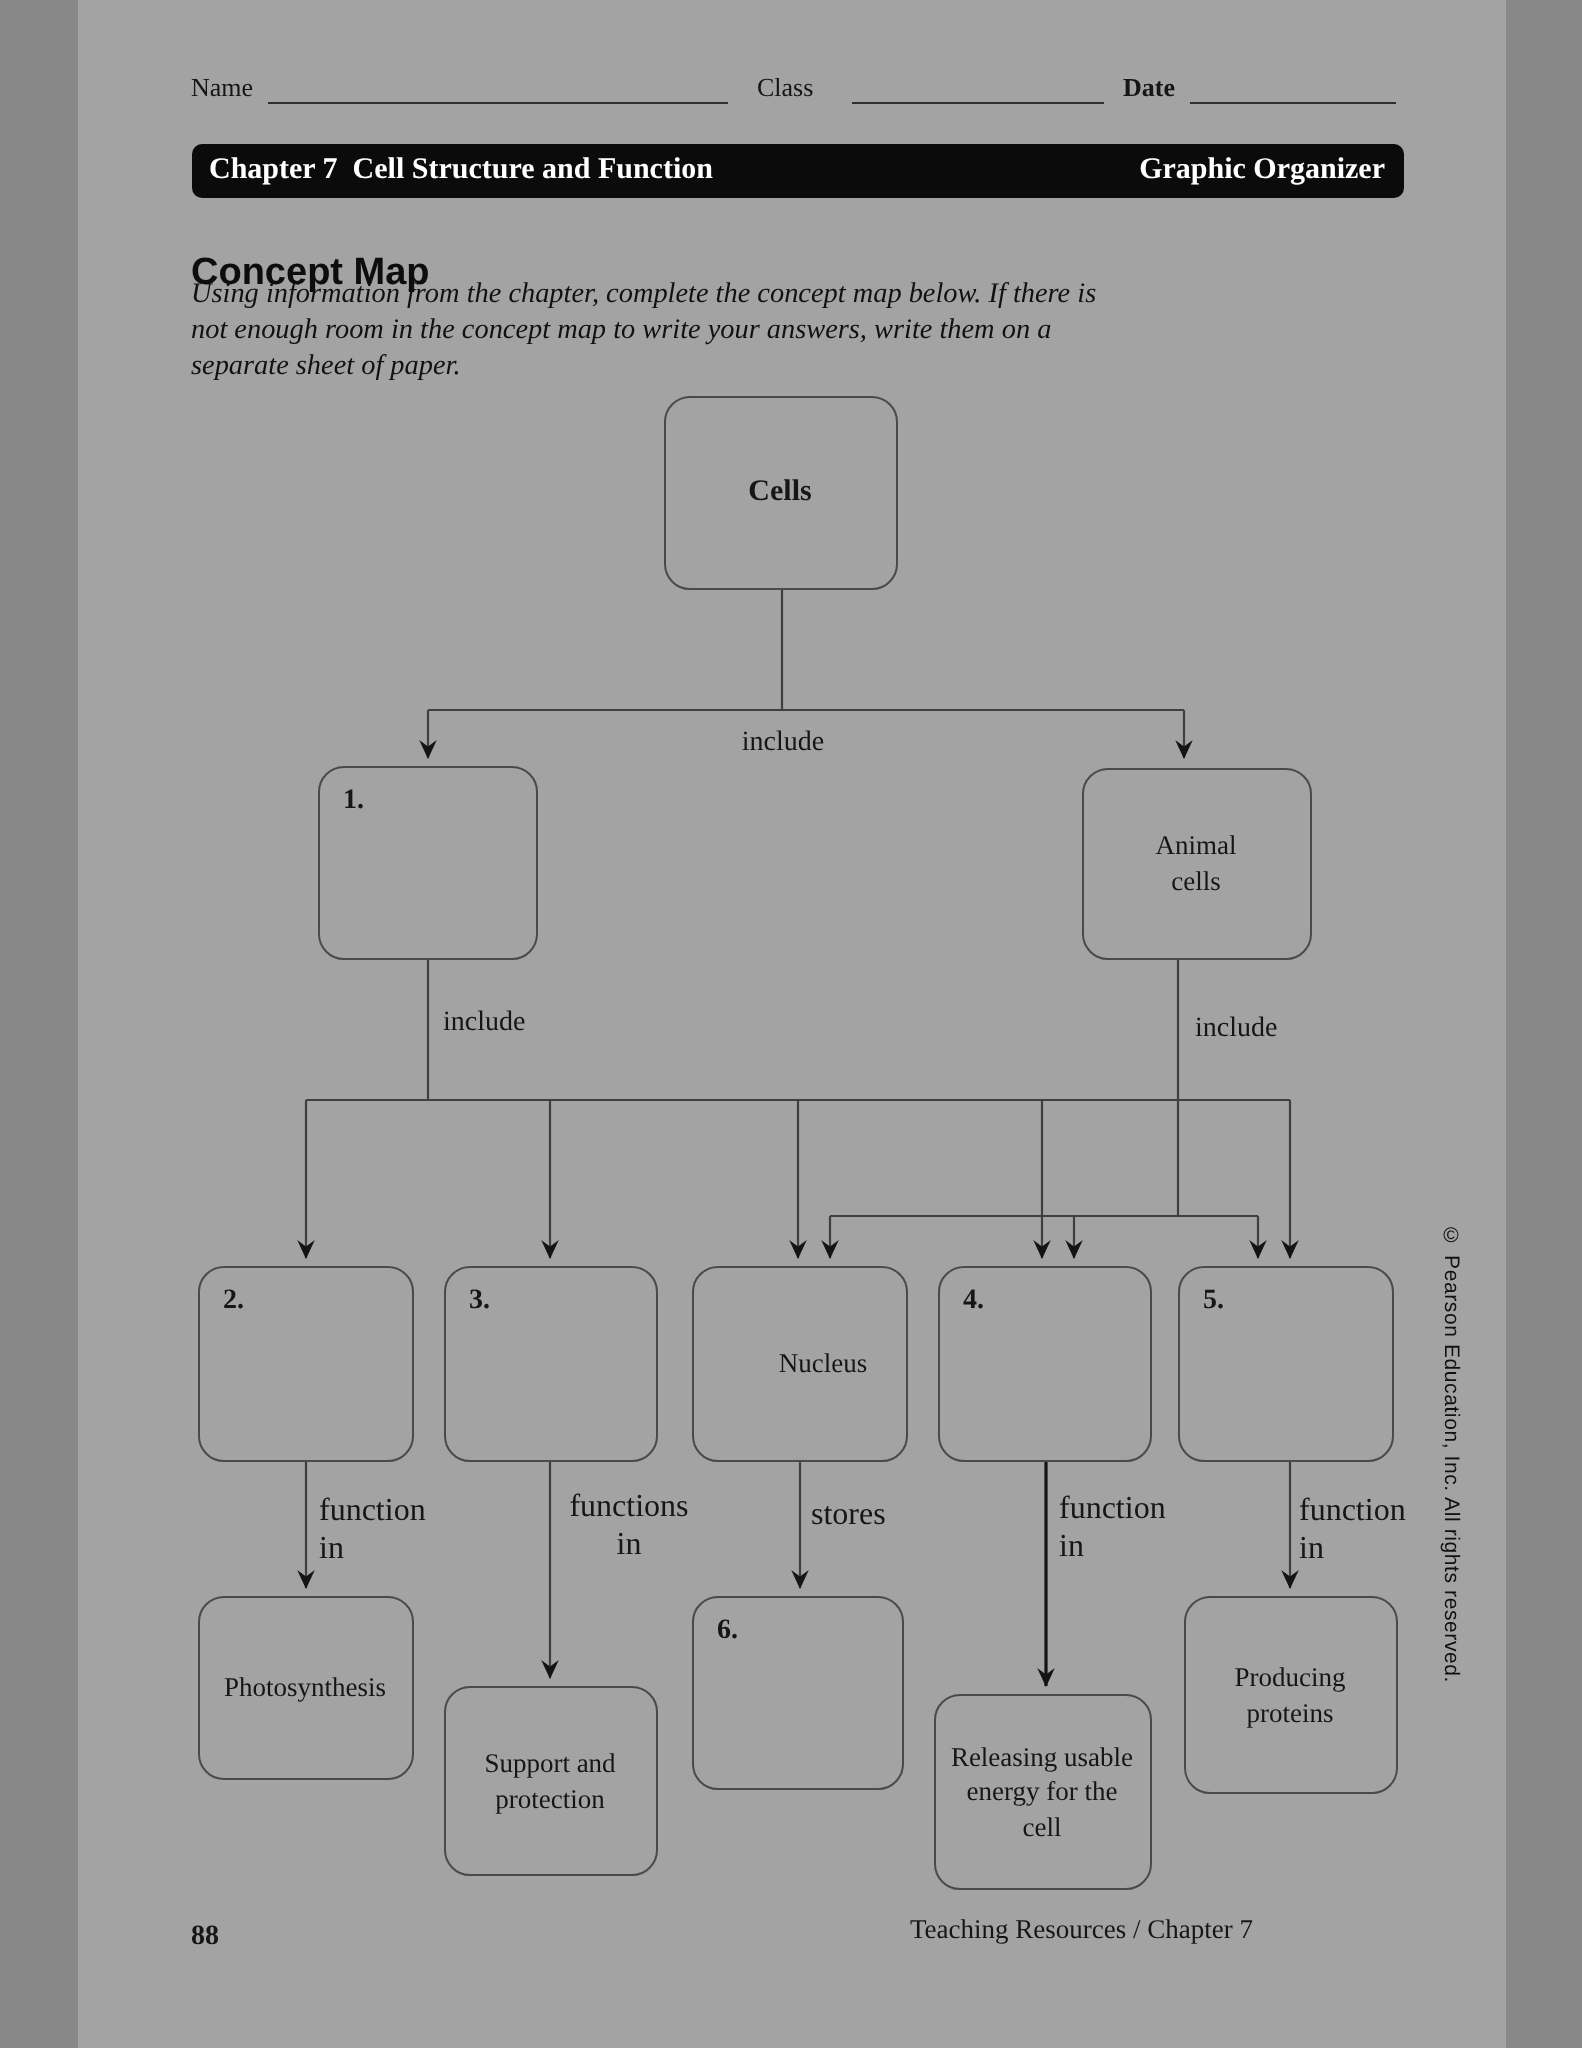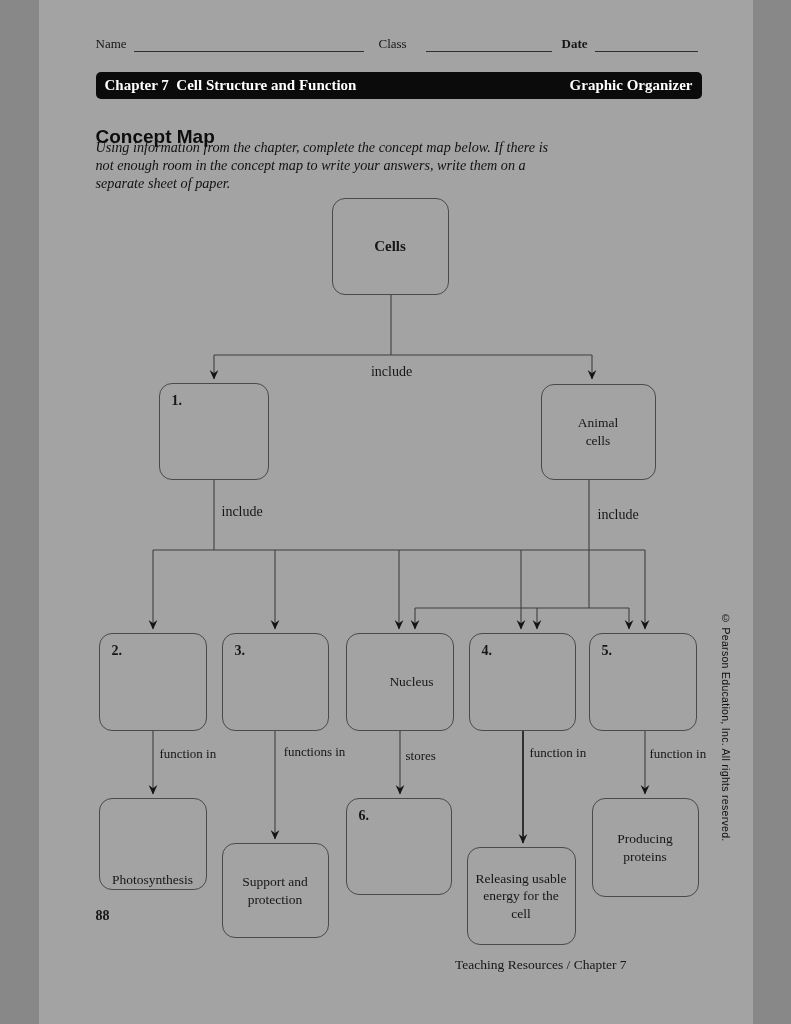--- a/index.html
+++ b/index.html
@@ -31,29 +31,29 @@
   }
   
   .wires{position:absolute;left:0;top:0;pointer-events:none;}
   .node{
     position:absolute;border:1.3px solid #4a4a4a;border-radius:13px;background:transparent;
     display:flex;align-items:center;justify-content:center;text-align:center;
     font-size:13.5px;line-height:1.3;box-sizing:border-box;
   }
   .node .num{position:absolute;top:8px;left:12px;font-weight:bold;font-size:14px;text-align:left;}
   .node.head{font-weight:bold;font-size:15px;}
-  .elabel{position:absolute;font-size:13px;line-height:1.2;color:#161616;}
+  .elabel{position:absolute;font-size:16px;line-height:1.2;color:#161616;}
   .elabel.center{transform:translateX(-50%);}
   
   .copyright{
     position:absolute;left:681px;top:612px;height:245px;
     writing-mode:vertical-rl;
     font-family:"Liberation Sans", sans-serif;font-size:10.5px;letter-spacing:.3px;color:#111;
   }
-  .pageno{position:absolute;left:57px;top:908px;font-weight:bold;font-size:14px;}
+  .pageno{position:absolute;left:57px;top:961px;font-weight:bold;font-size:14px;}
   .footright{position:absolute;right:126px;top:957px;font-size:13.5px;}
 </style>
 </head>
 <body>
 
 <div class="page">
 
   <div class="hfield" style="left:57px;">
     <span>Name</span>
     <span class="blank" style="width:230px;"></span>
@@ -135,21 +135,21 @@
   </div>
 
   <div class="node" style="left:430px;top:633px;width:107px;height:98px;">
     <span class="num">4.</span>
   </div>
 
   <div class="node" style="left:550px;top:633px;width:108px;height:98px;">
     <span class="num">5.</span>
   </div>
 
-  <div class="node" style="left:60px;top:798px;width:108px;height:92px;padding:0 17px;align-items:flex-end;">
+  <div class="node" style="left:60px;top:798px;width:108px;height:92px;padding:0 17px;">
     <span>Photosynthesis</span>
   </div>
 
   <div class="node" style="left:183px;top:843px;width:107px;height:95px;padding:0 12px;">
     <span>Support and protection</span>
   </div>
 
   <div class="node" style="left:307px;top:798px;width:106px;height:97px;">
     <span class="num">6.</span>
   </div>

